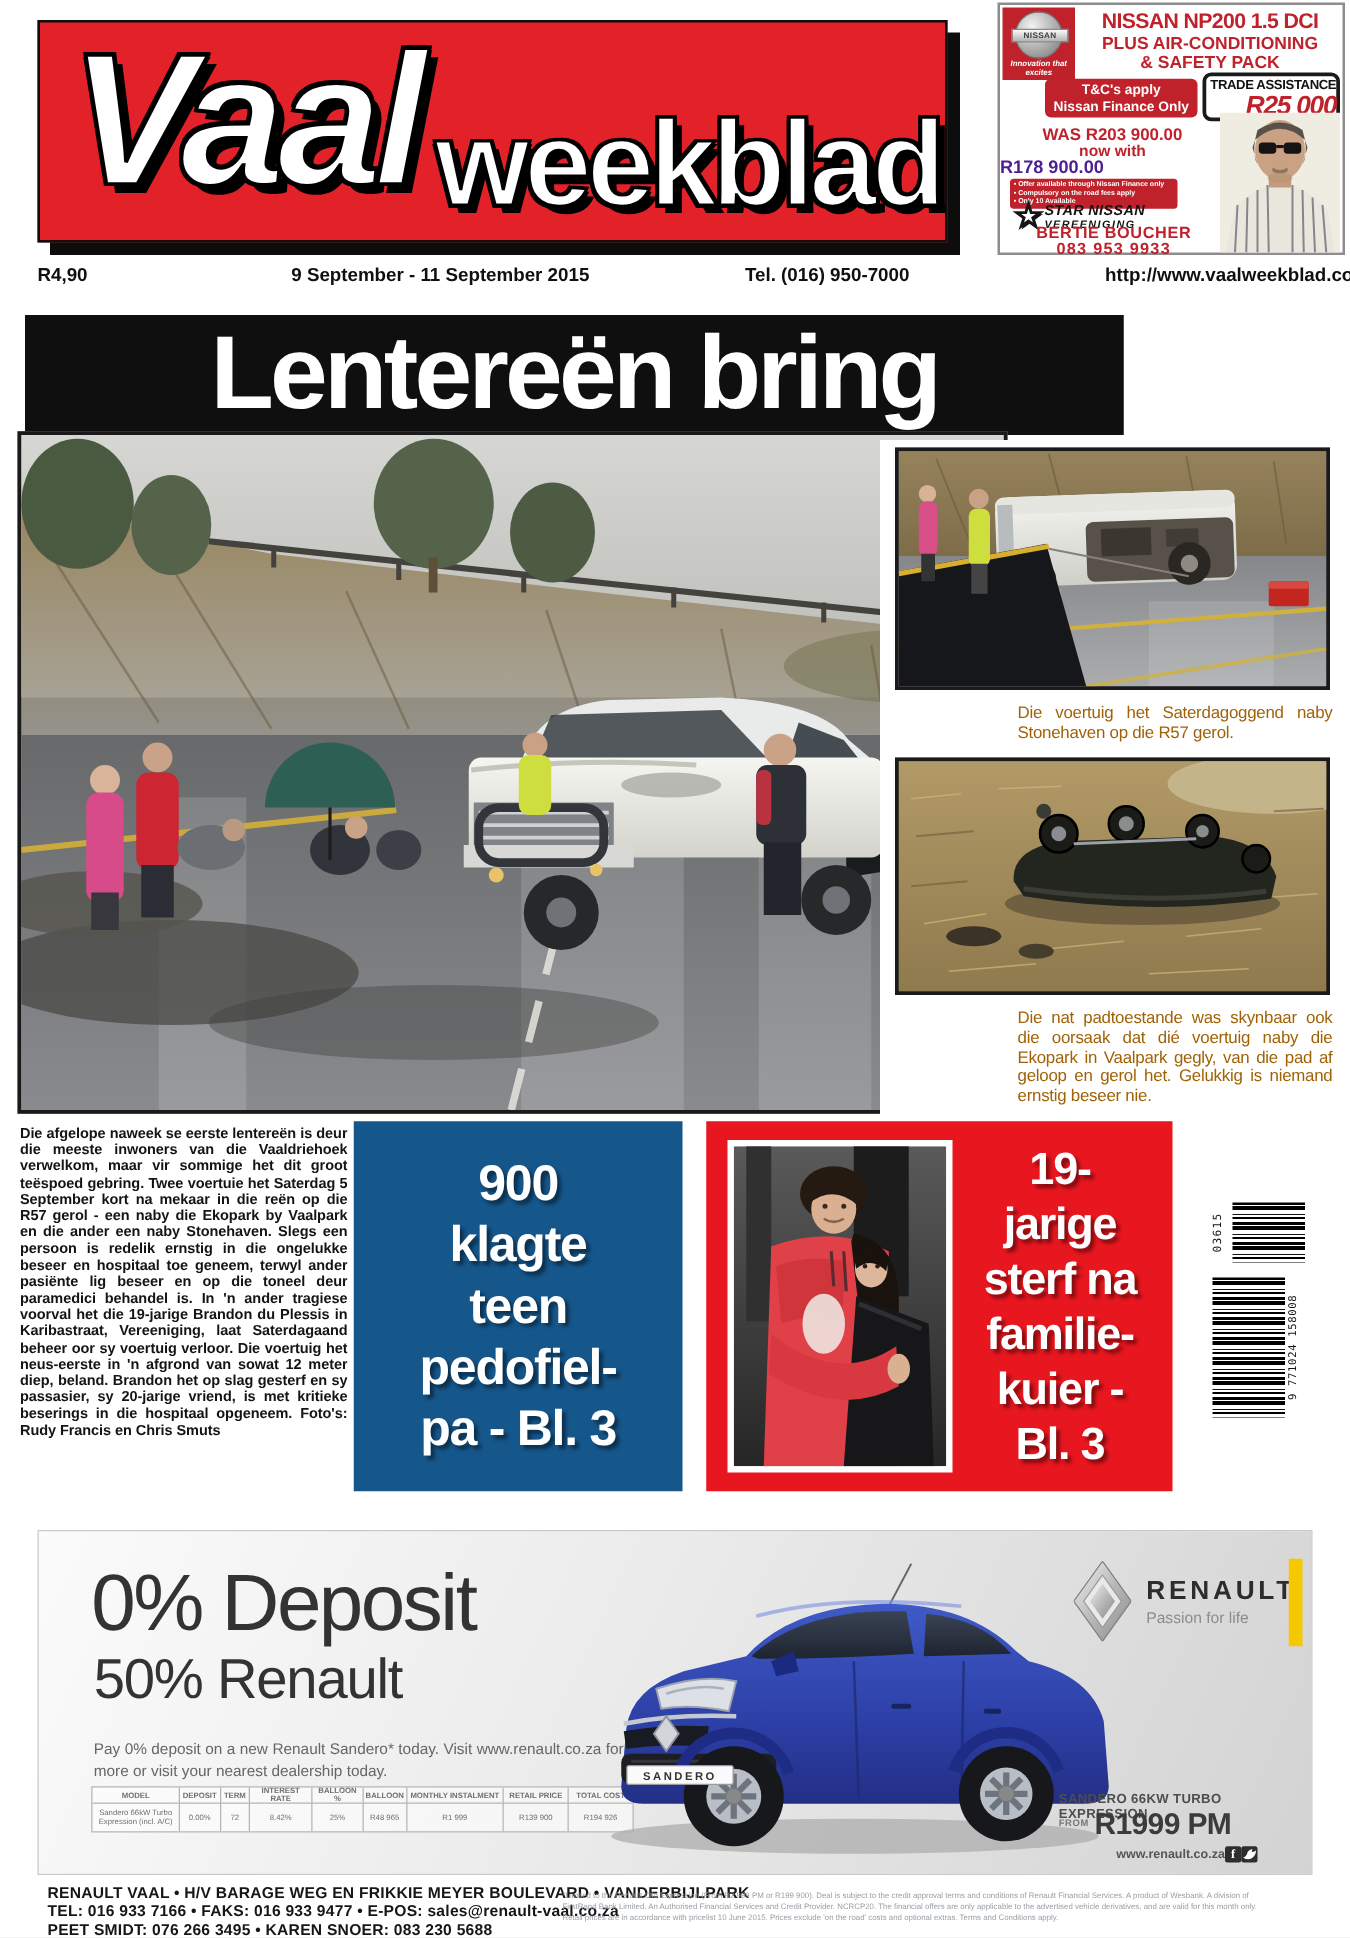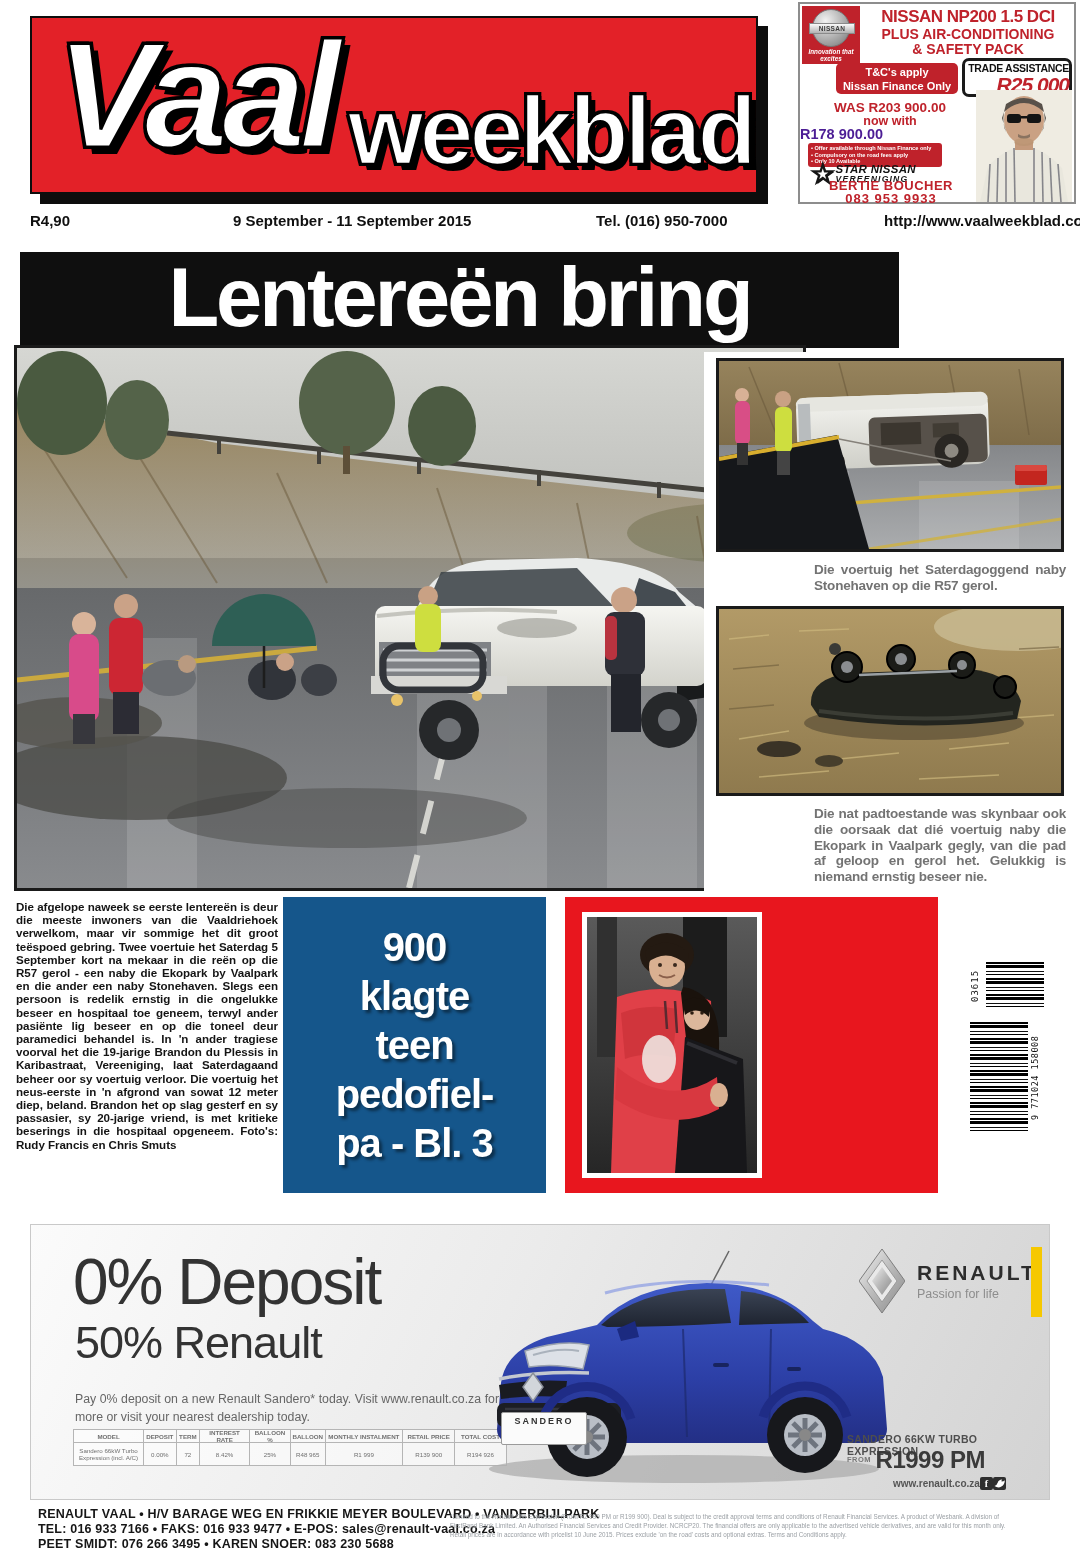--- a/index.html
+++ b/index.html
@@ -75,21 +75,21 @@
   
   #headline-bar { left:20px; top:236px; width:879px; height:96px; background:#0f0f0f;margin-top:16px; }
   #headline-text { width:100%; text-align:center; font-size:83px; font-weight:700;
     color:#fff; line-height:92px; letter-spacing:-3px; }
 
   
   #main-photo { left:14px; top:345px; width:792px; height:546px; border:3px solid #1a1a1a; background:#9a9c9a; }
   #right-col-bg { left:704px; top:352px; width:376px; height:540px; background:#fff; }
   #photo1 { left:716px; top:358px; width:348px; height:194px; border:3px solid #1a1a1a; background:#8e8f91; }
   #photo2 { left:716px; top:606px; width:348px; height:190px; border:3px solid #1a1a1a; background:#a3905f; }
-  .caption { font-size:13.5px; font-weight:700; line-height:1.17; color:#737373;
+  .caption { font-size:13.5px; font-weight:400; line-height:1.17; color:#a16207;
     text-align:justify; letter-spacing:-0.2px; }
   #caption1 { left:814px; top:562px; width:252px; }
   #caption2 { left:814px; top:806px; width:252px; }
   #main-photo svg, #photo1 svg, #photo2 svg { display:block; width:100%; height:100%; }
 
   
   #article { left:16px; top:900px; width:262px; height:300px; overflow:hidden;
     font-size:11.6px; font-weight:700; line-height:1.14; text-align:justify;
     color:#141414; letter-spacing:-0.05px; }
 
@@ -134,21 +134,21 @@
   .rt-row { display:flex; }
   .rt-cell { border-left:1px solid #b5b5b5; padding:1px 2px; display:flex; align-items:center;
     justify-content:center; text-align:center; height:13px; }
   .rt-cell:first-child { border-left:none; }
   .rt-head .rt-cell { font-weight:700; border-bottom:1px solid #b5b5b5; }
   .rt-data .rt-cell { height:22px; }
   .c0{width:16%;} .c1{width:7.5%;} .c2{width:5.5%;} .c3{width:11.5%;} .c4{width:9.5%;}
   .c5{width:8%;} .c6{width:18%;} .c7{width:12%;} .c8{width:12%;}
   .ra-car { position:absolute; left:438px; top:8px; width:434px; height:262px; }
   .ra-car svg { display:block; width:100%; height:100%; }
-  .ra-plate { position:absolute; left:470px; top:187px; width:86px; height:33px;
+  .ra-plate { position:absolute; left:470px; top:187px; width:86px; height:16px;
     background:#fbfbfb; border:1px solid #9a9a9a; border-radius:2px; font-size:9px;
     letter-spacing:2px; color:#333; text-align:center; line-height:17px; font-weight:700; }
   .ra-logo-diamond { position:absolute; left:828px; top:24px; width:46px; height:64px; }
   .ra-brand { position:absolute; left:886px; top:36px; font-size:21px; font-weight:700;
     letter-spacing:3px; color:#2d2d2d; }
   .ra-brand-tag { position:absolute; left:886px; top:62px; font-size:12.5px; color:#8d8d8d; }
   .ra-yellow { position:absolute; left:1000px; top:22px; width:11px; height:70px; background:#f6c800; }
   .ra-model { position:absolute; left:816px; top:208px; font-size:10.5px; font-weight:700;
     color:#4e4e4e; letter-spacing:0.3px; }
   .ra-from-row { position:absolute; left:816px; top:221px; }
@@ -503,20 +503,28 @@
         <path d="M96,70 Q134,76 132,132 L140,216 L110,206 Q100,134 94,76 Z" fill="#1a120c"></path>
         <ellipse cx="110" cy="98" rx="13" ry="15" fill="#dcb79c"></ellipse>
         <path d="M96,84 Q110,76 124,88 L122,100 Q110,88 98,98 Z" fill="#1a120c"></path>
         <circle cx="105" cy="96" r="1.8" fill="#2c1d12"></circle>
           <circle cx="115" cy="96" r="1.8" fill="#2c1d12"></circle>
         <path d="M98,120 L156,142 L160,256 L88,256 Z" fill="#17171a"></path>
         <path d="M100,126 L150,146" stroke="#2e2e33" stroke-width="4" fill="none"></path>
         <path d="M30,150 Q82,192 130,160 L132,192 Q84,218 28,182 Z" fill="#d83840"></path>
         <ellipse cx="132" cy="178" rx="9" ry="12" fill="#d9b091"></ellipse>
       </svg>
+    </div>
+    <div class="tr-text">
+      <div class="tr-line">19-</div>
+      <div class="tr-line">jarige</div>
+      <div class="tr-line">sterf na</div>
+      <div class="tr-line">familie-</div>
+      <div class="tr-line">kuier -</div>
+      <div class="tr-line">Bl. 3</div>
     </div>
   </div>
 
   <div class="abs" id="barcode">
     <div class="bc-num bc1-num">03615</div>
     <div class="bc-bars bc1-bars"></div>
     <div class="bc-bars bc2-bars"></div>
     <div class="bc-num bc2-num">9 771024 158008</div>
   </div>
 

